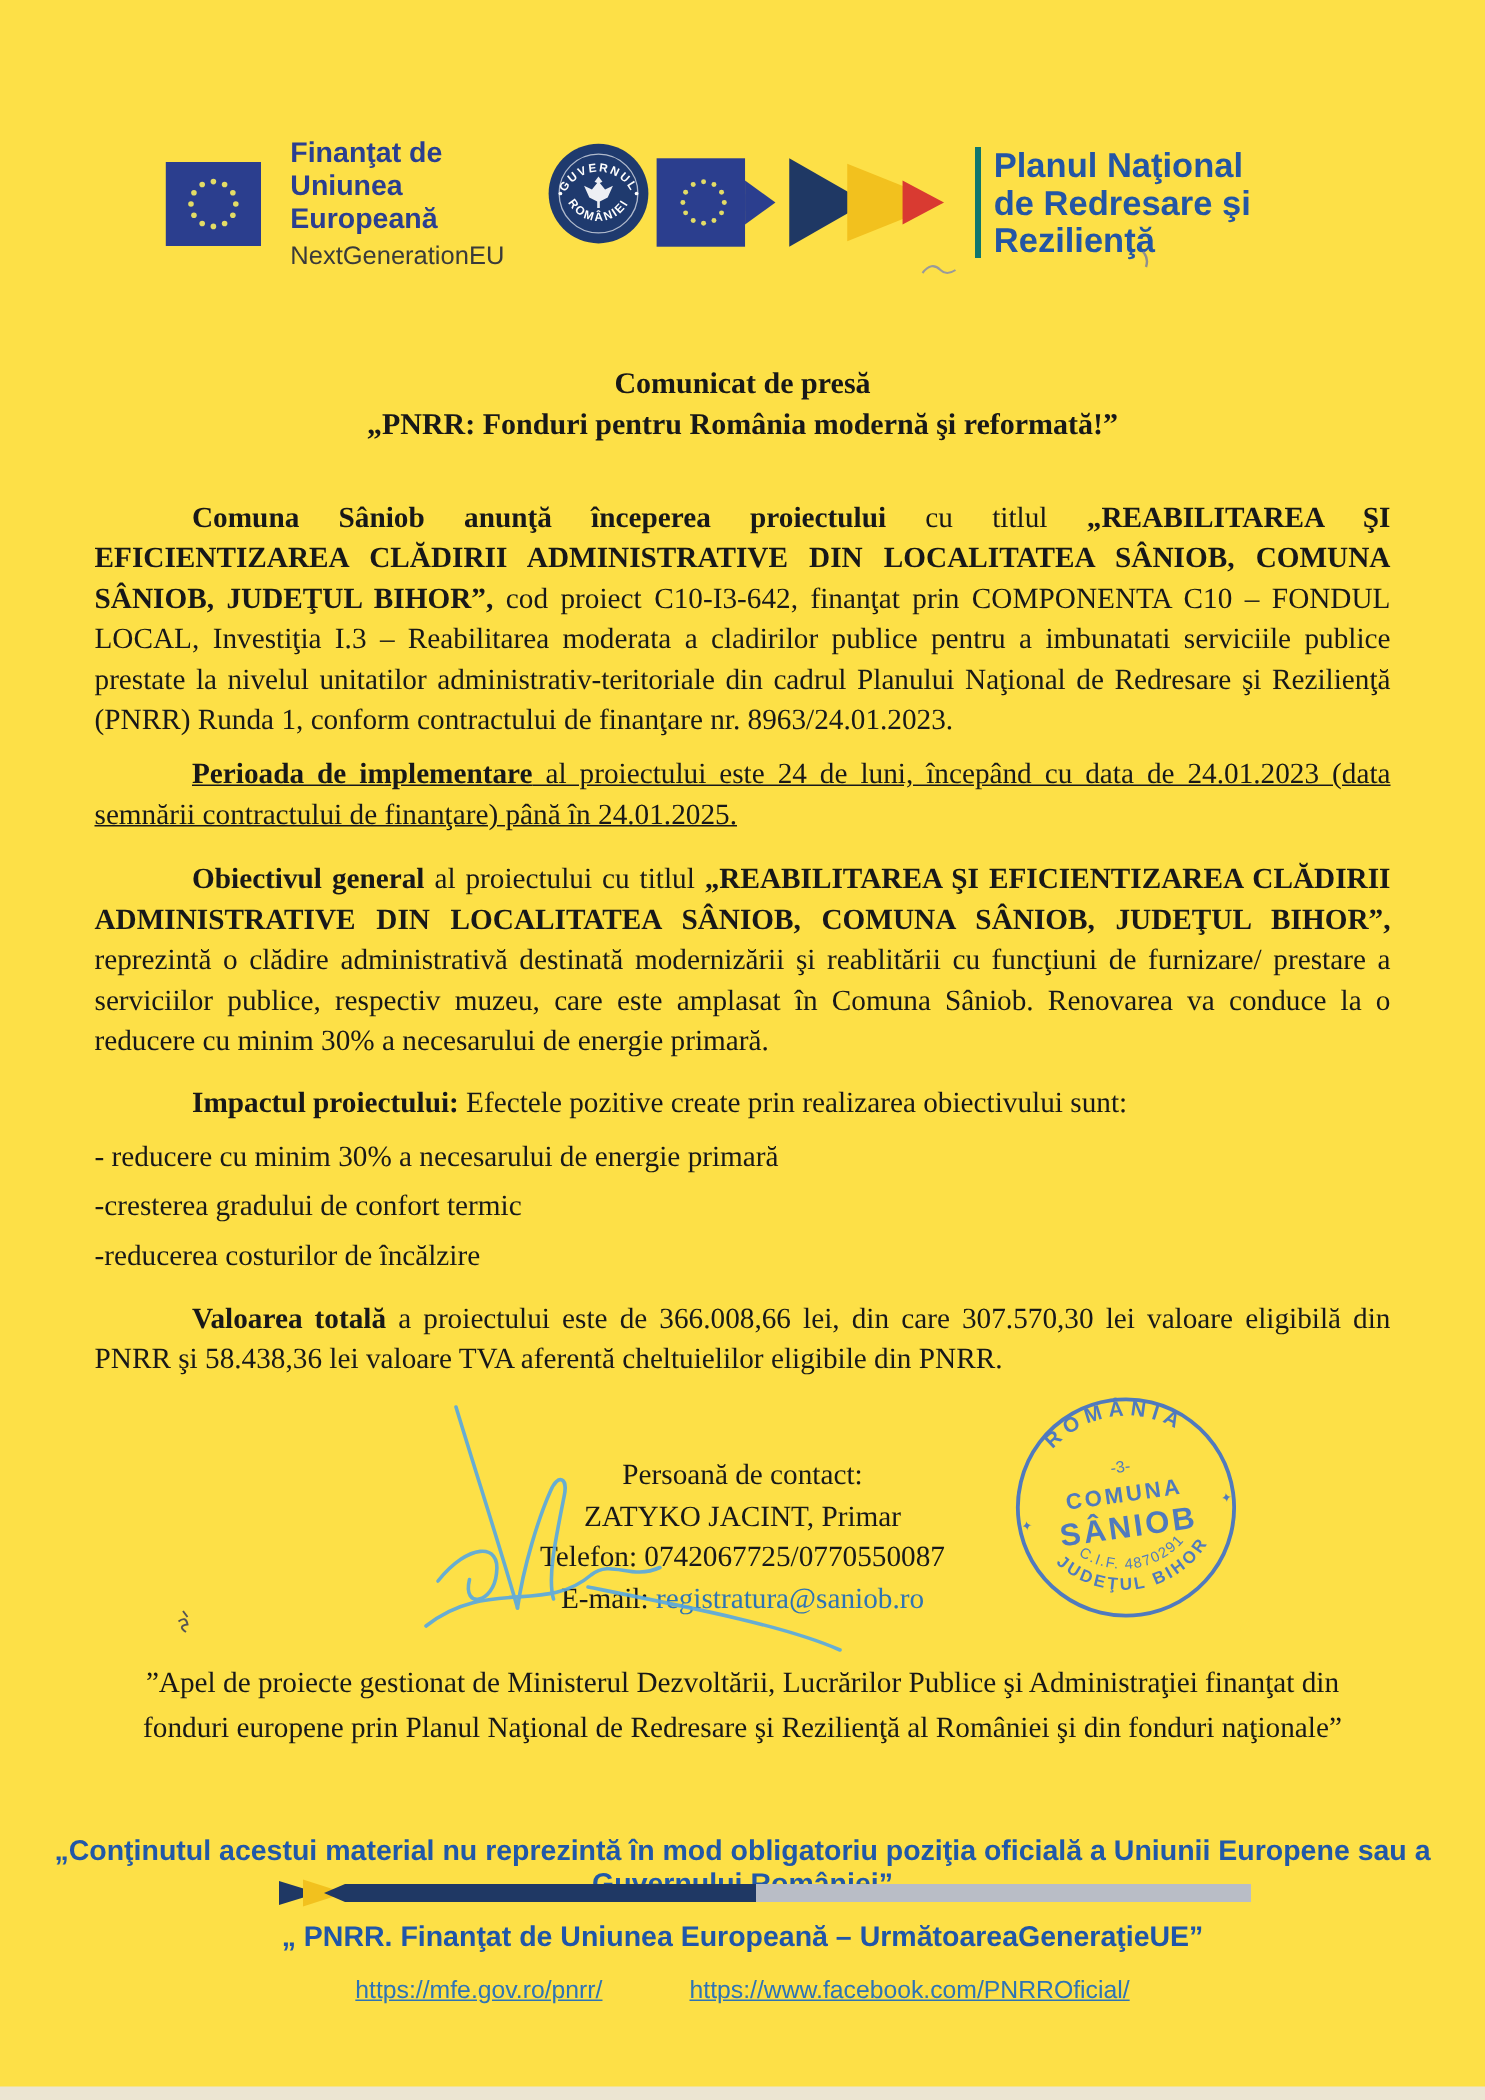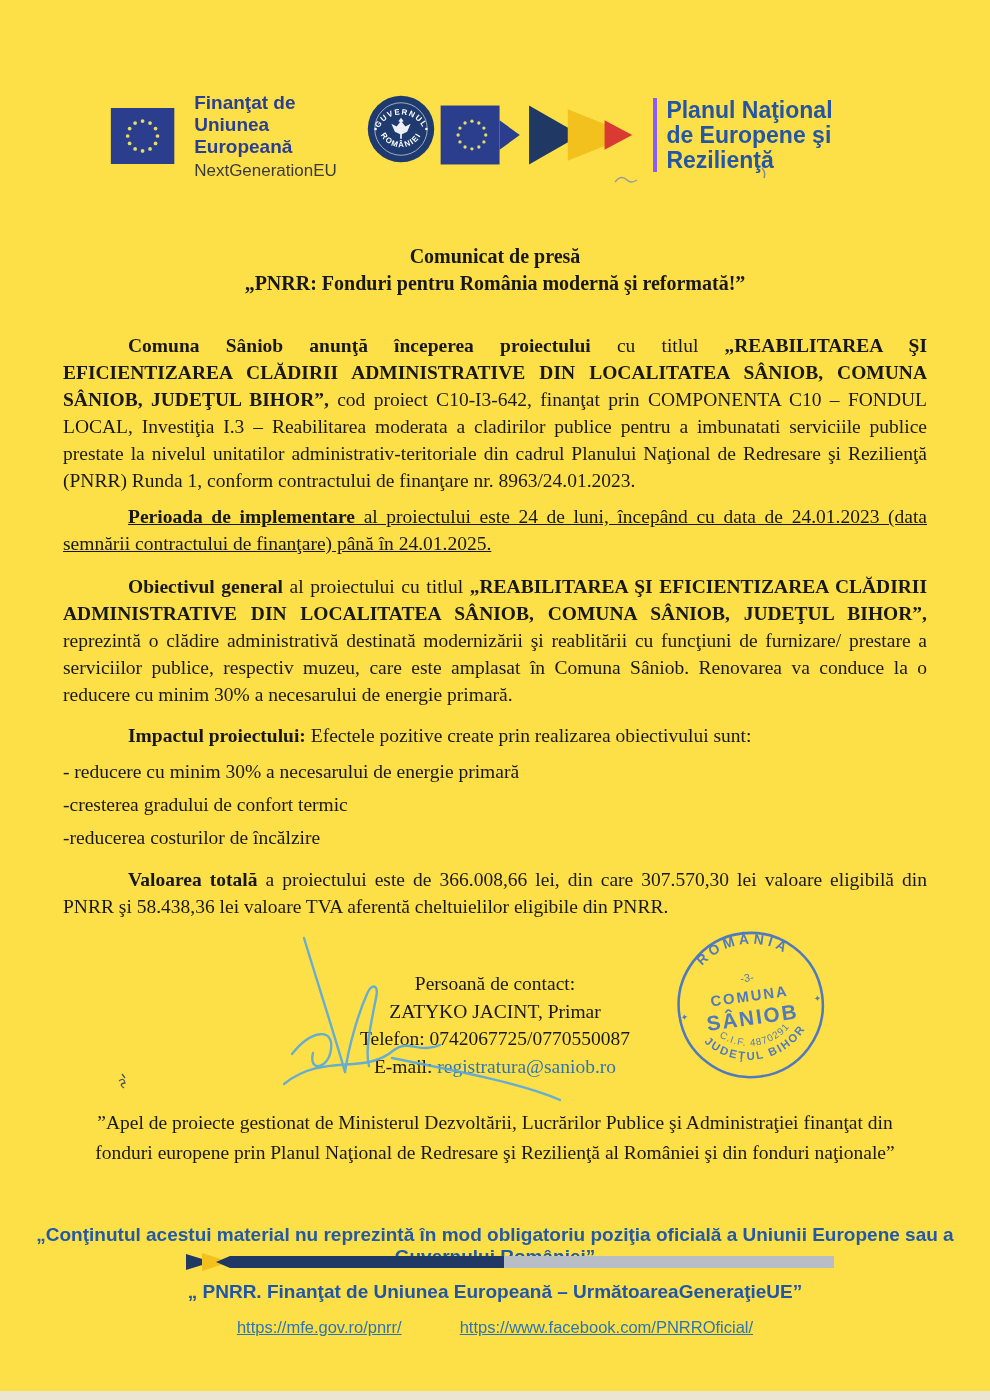--- a/index.html
+++ b/index.html
@@ -14,21 +14,21 @@
     display:flex; align-items:flex-start; justify-content:space-between;
   }
   .eu-logo { display:flex; align-items:center; gap:14px; }
   .eu-text { font-family:"Liberation Sans", sans-serif; line-height:1.15; }
   .eu-text .b { font-weight:bold; color:#2b3f90; font-size:19px; }
   .eu-text .n { color:#3a3a3a; font-size:17px; margin-top:3px; }
   .gov-seal { margin-top:2px; }
   .pnrr-logo { display:flex; align-items:center; margin-top:6px; }
   .pnrr-text {
     font-family:"Liberation Sans", sans-serif; font-weight:bold; color:#2456a4;
-    font-size:23px; line-height:1.08; border-left:4px solid #8b5cf6; padding-left:9px; margin-left:10px;
+    font-size:23px; line-height:1.08; border-left:4px solid #0f766e; padding-left:9px; margin-left:10px;
   }
   
   .reg { position:absolute; top:198px; right:63px; font-size:20px; }
   .doc-title { position:absolute; top:243px; left:0; right:0; text-align:center; font-weight:bold; font-size:20px; line-height:1.35; }
   
   .bodycol { position:absolute; left:63px; width:864px; font-size:19.5px; }
   .para { text-align:justify; line-height:27px; }
   .indent { text-indent:65px; }
   #p1 { top:332px; }
   #p2 { top:503px;text-decoration:underline; }
@@ -133,21 +133,21 @@
             <circle cx="41.5" cy="25" r="1.8"></circle>
             <circle cx="47" cy="30.5" r="1.8"></circle>
         </g>
         <polygon points="64,22 64,54 86,38" fill="#2b3e8e"></polygon>
         <polygon points="96,6 96,70 152,38" fill="#1f3864"></polygon>
         <polygon points="138,10 138,66 208,38" fill="#f2c11e"></polygon>
         <polygon points="178,22 208,38 178,54" fill="#d93a31"></polygon>
       </svg>
       <div class="pnrr-text">
         <div>Planul Naţional</div>
-        <div>de Europene şi Rezilienţă</div>
+        <div>de Redresare şi Rezilienţă</div>
       </div>
     </div>
   </div>
 
   <svg class="artifact" style="left:612px; top:172px;" width="30" height="16">
     <path d="M3 10 q6 -8 12 -2 q4 4 10 0" stroke="#9a9a9a" stroke-width="1.4" fill="none"></path>
   </svg>
   <svg class="artifact" style="left:758px; top:166px;" width="14" height="14">
     <path d="M4 2 q4 4 2 10" stroke="#8f8f8f" stroke-width="1.6" fill="none"></path>
   </svg>

